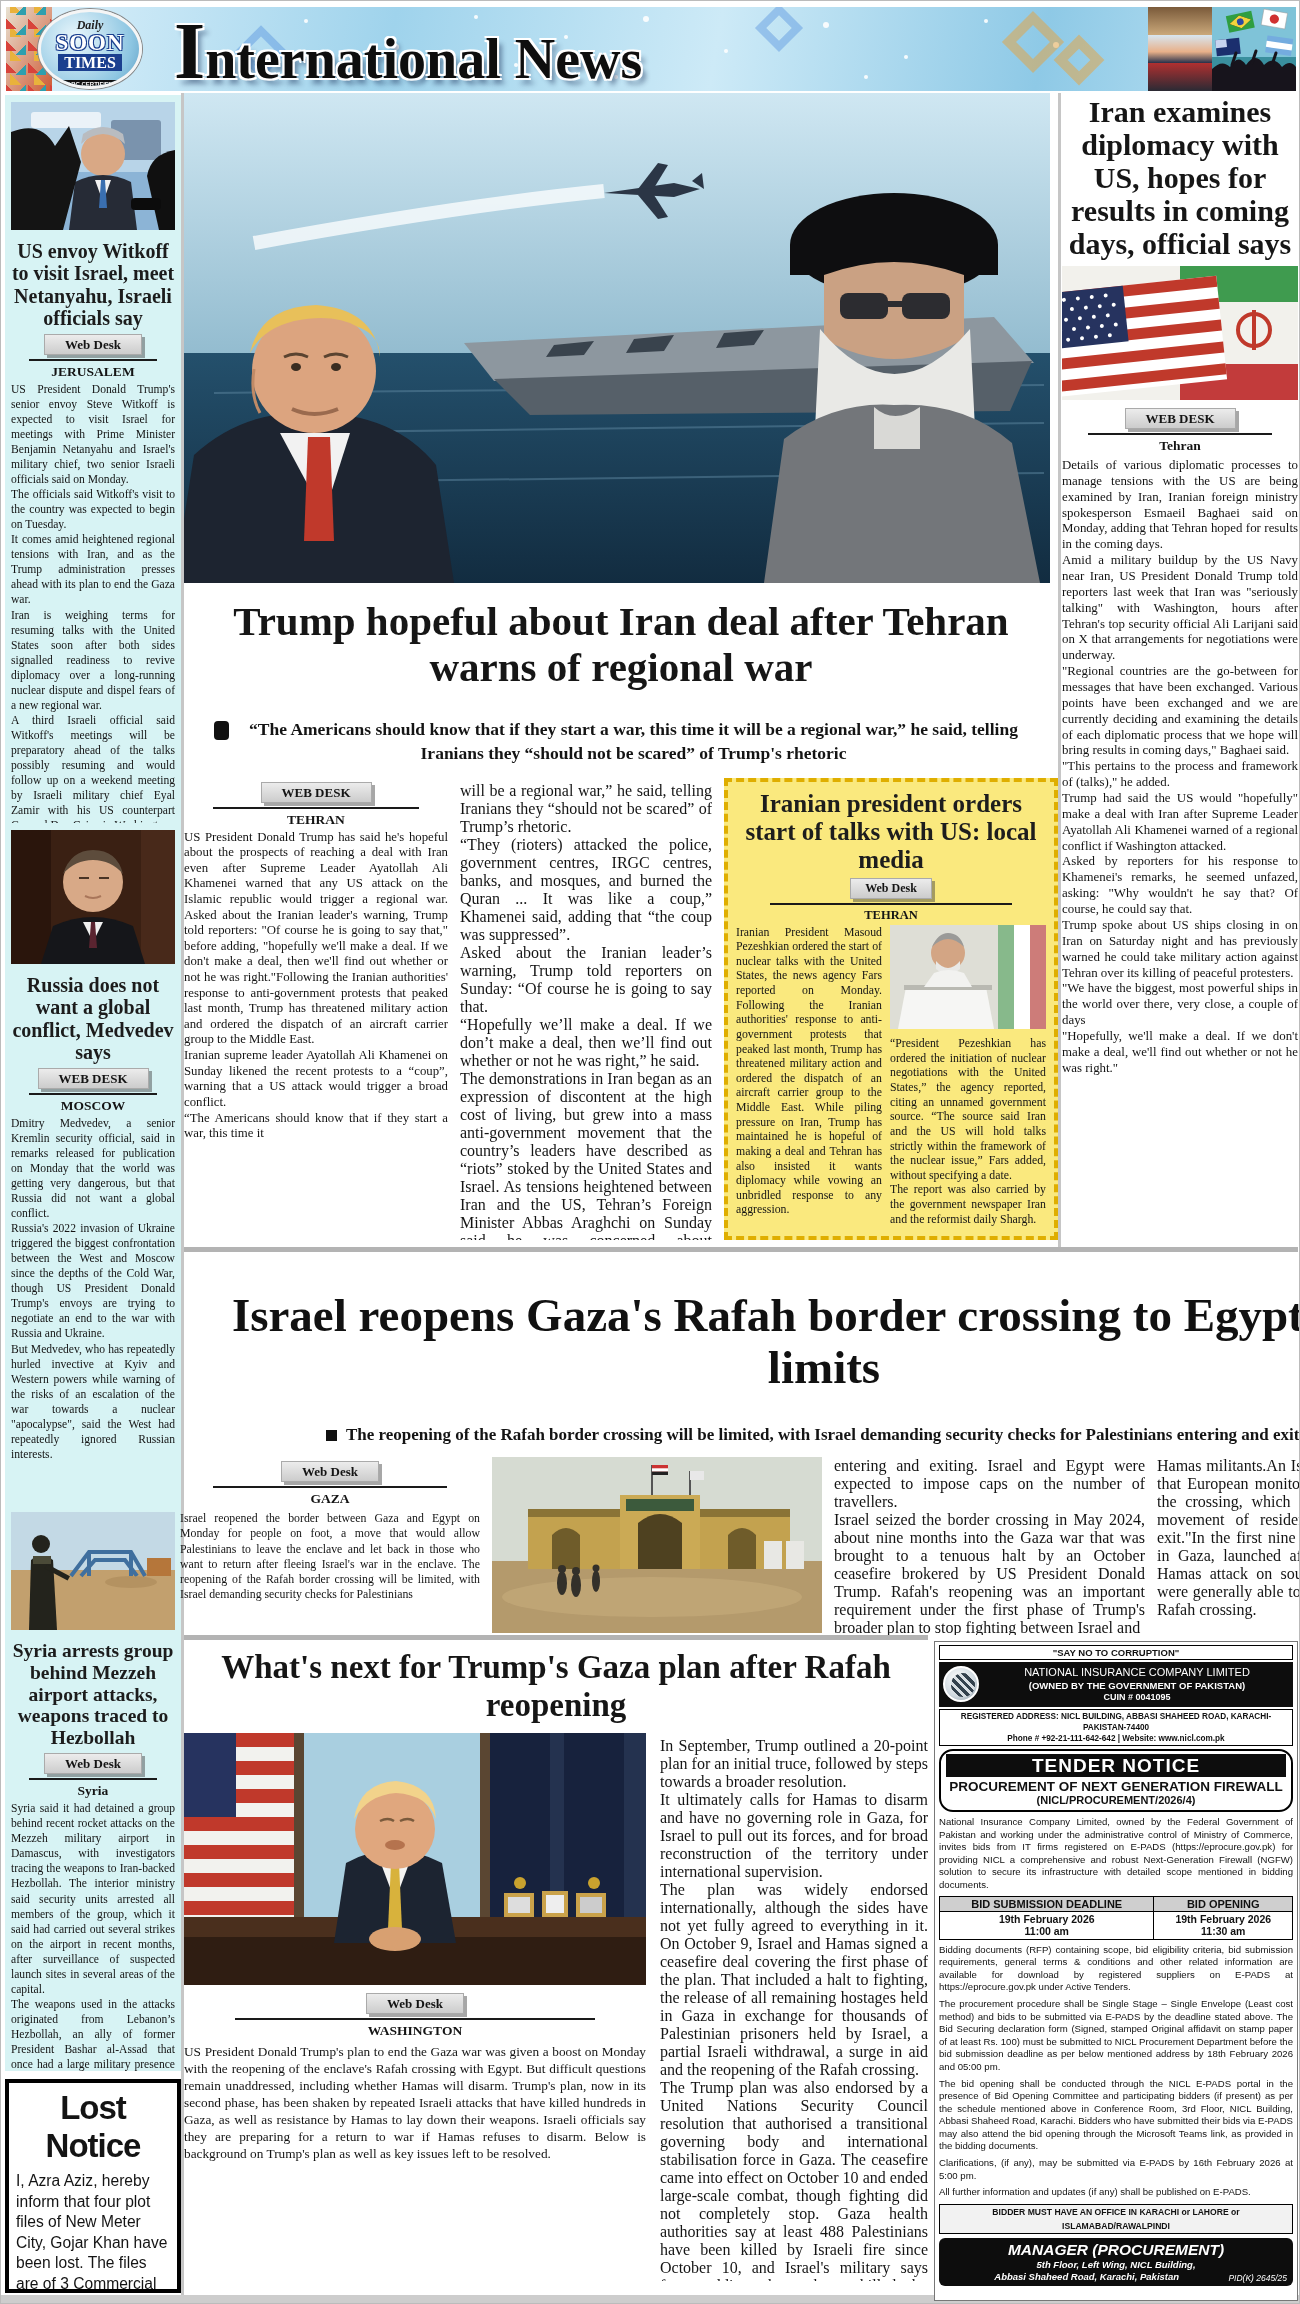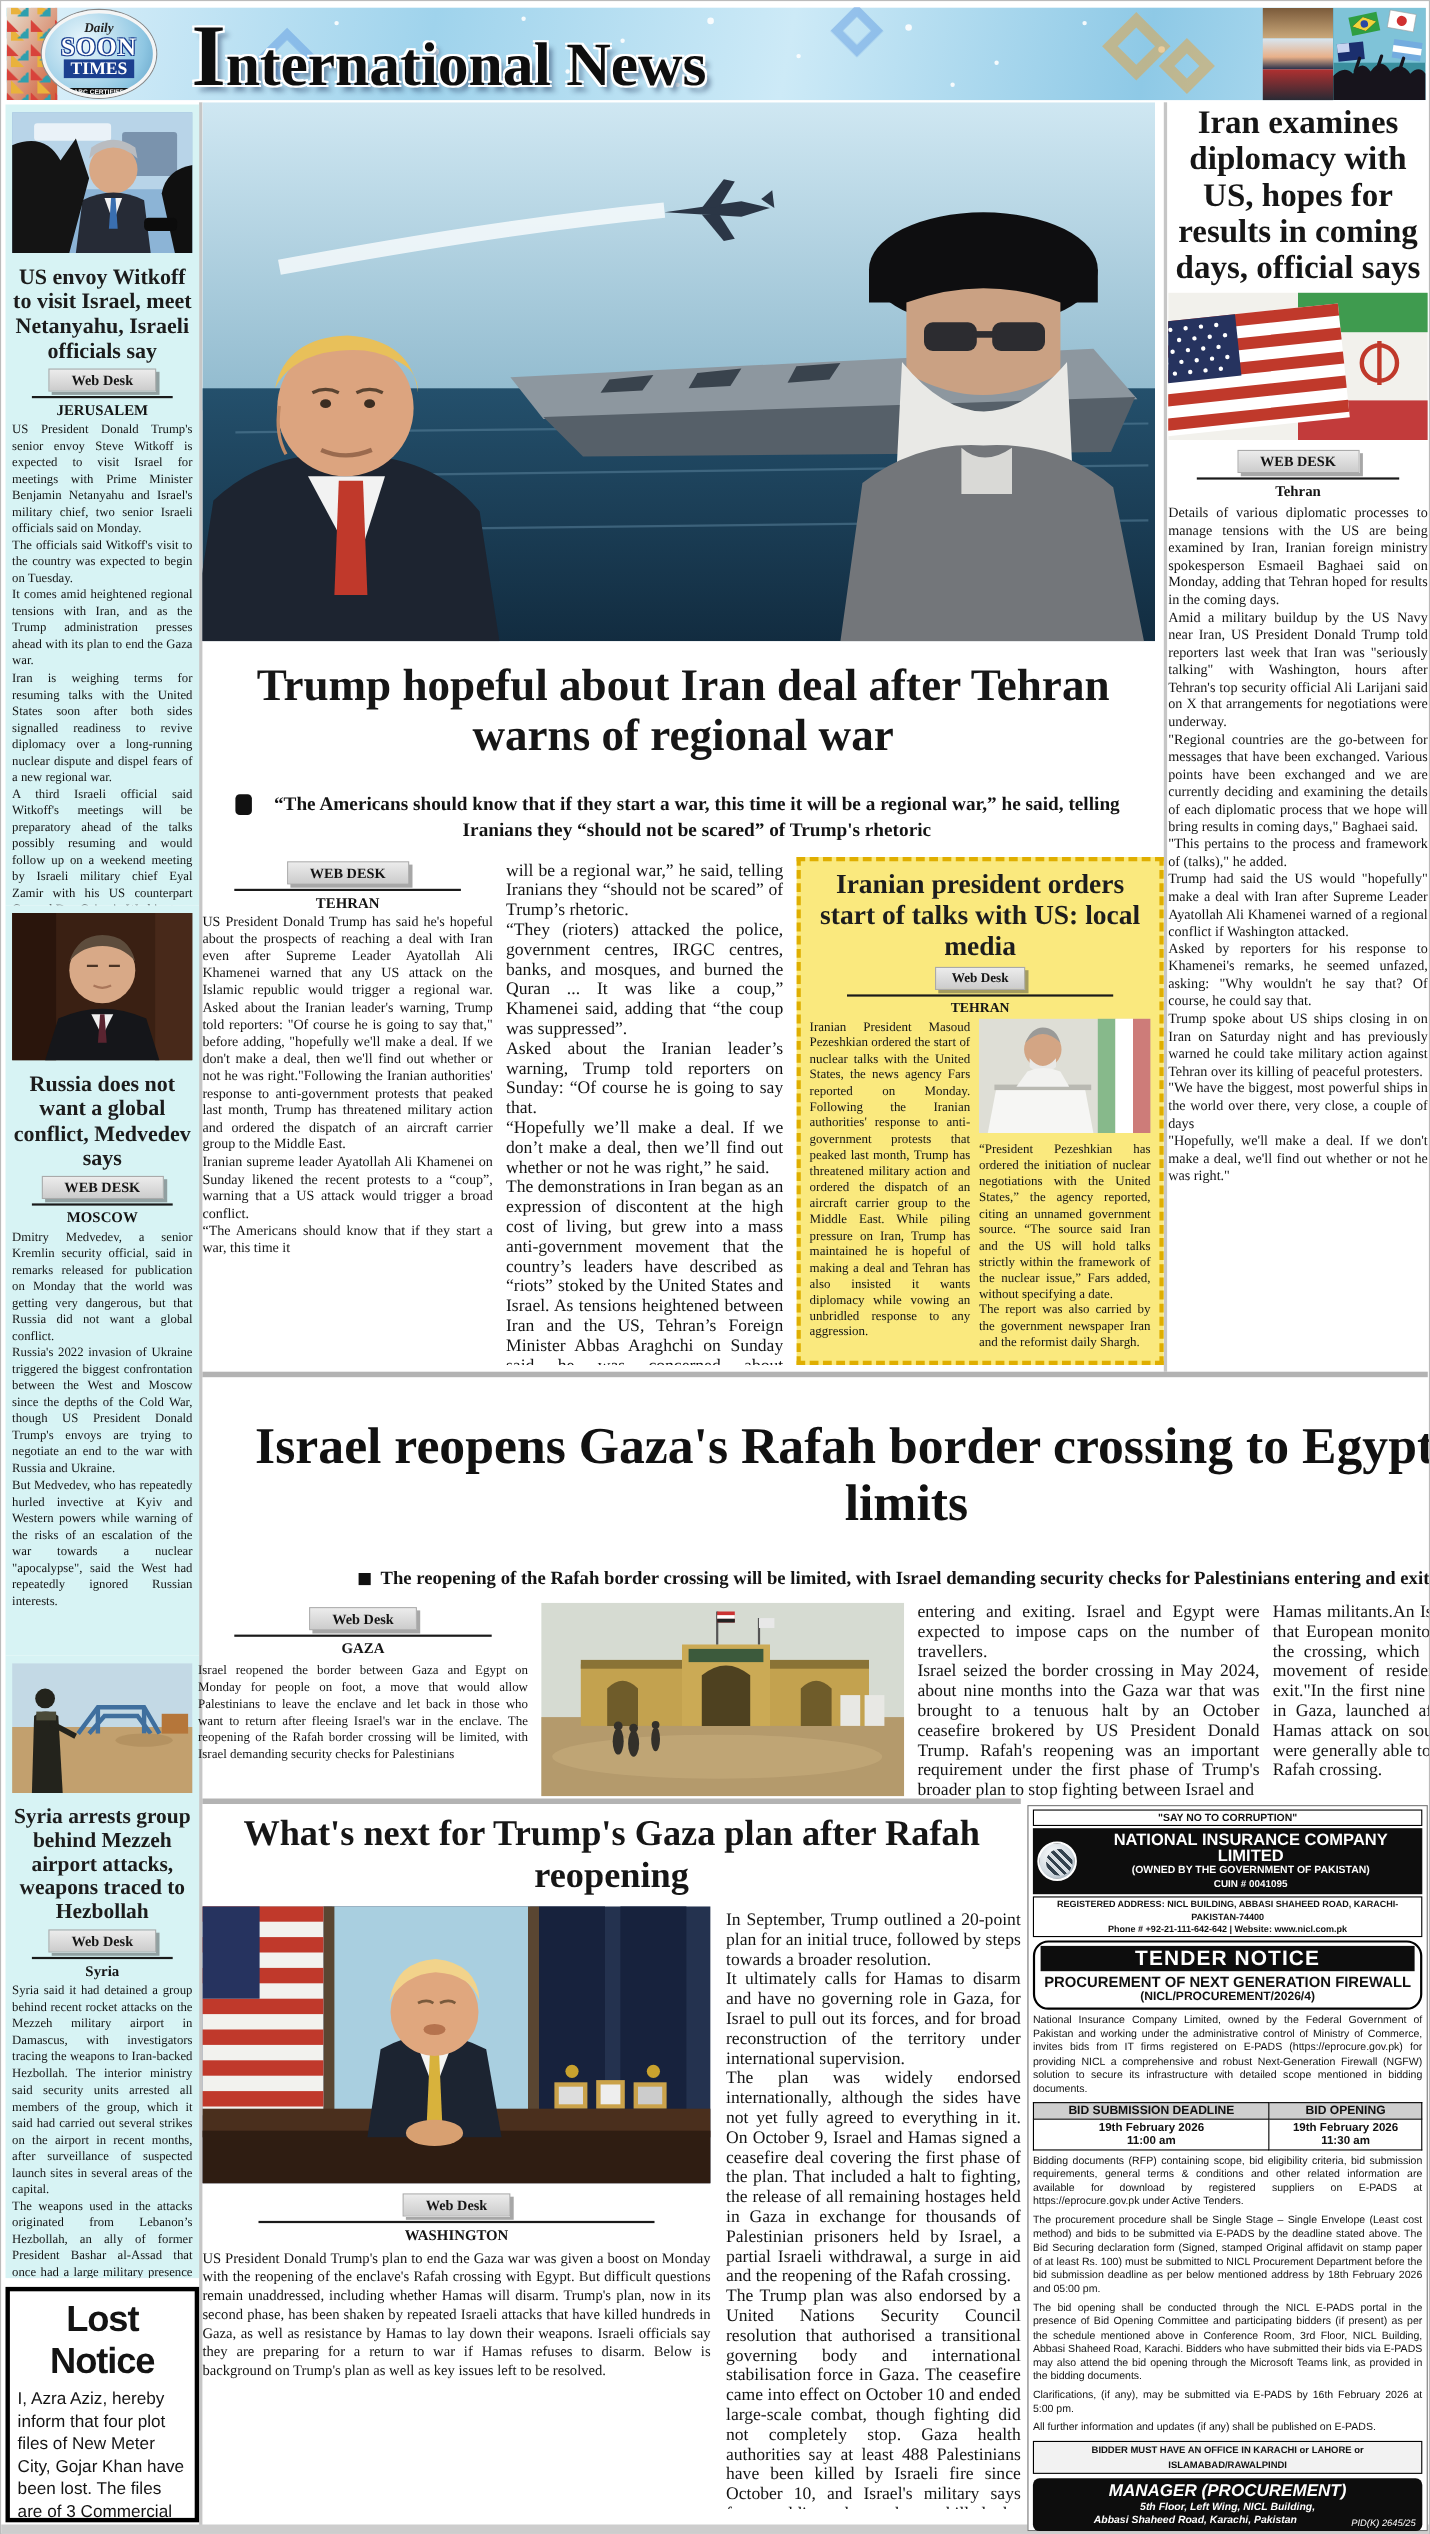--- a/index.html
+++ b/index.html
@@ -111,21 +111,21 @@
   
   .tender{position:absolute;left:933px;top:1640px;width:364px;height:660px;background:#fff;
           border:1px solid #777;padding:3px 4px;font-family:"Liberation Sans",sans-serif;color:#111;}
   .t-slogan{border:1px solid #000;text-align:center;font-weight:bold;font-size:9.5px;line-height:13px;}
   .t-head{background:#0d0d0d;color:#fff;margin-top:2px;padding:3px 4px 4px;display:flex;align-items:center;gap:6px;}
   .t-logo{flex:0 0 auto;width:36px;height:36px;border-radius:50%;background:radial-gradient(circle at 40% 35%,#fff,#cfd8df 60%,#8a97a3);
           border:2px solid #fff;position:relative;overflow:hidden;}
   .t-logo:before{content:"";position:absolute;left:6px;top:5px;width:24px;height:24px;border-radius:50%;
           background:repeating-linear-gradient(45deg,#33414d 0 3px,#d8dee3 3px 6px);}
   .t-ht{flex:1;text-align:center;}
-  .t-ht .l1{font-weight:bold;font-size:15px;line-height:15px;}
+  .t-ht .l1{font-weight:normal;font-size:11px;line-height:15px;}
   .t-ht .l2{font-weight:bold;font-size:9.5px;line-height:12px;}
   .t-ht .l3{font-weight:bold;font-size:9px;line-height:11px;}
   .t-addr{border:1px solid #000;margin-top:2px;text-align:center;font-weight:bold;font-size:8.2px;line-height:11px;padding:1px 0;}
   .t-box{border:2px solid #000;border-radius:14px;margin-top:3px;padding:3px 5px;text-align:center;}
   .t-box .bar{background:#0d0d0d;color:#fff;font-weight:bold;font-size:19px;line-height:23px;letter-spacing:1px;}
   .t-box .sub{font-weight:bold;font-size:13.5px;line-height:15px;margin-top:2px;}
   .t-box .ref{font-weight:bold;font-size:11px;line-height:13px;}
   .t-para{font-size:9.6px;line-height:12.6px;text-align:justify;margin-top:4px;}
   table.t-table{width:100%;border-collapse:collapse;margin-top:4px;}
   .t-table th{background:#cfcfcf;border:1px solid #000;font-size:11px;padding:1px 2px;}

